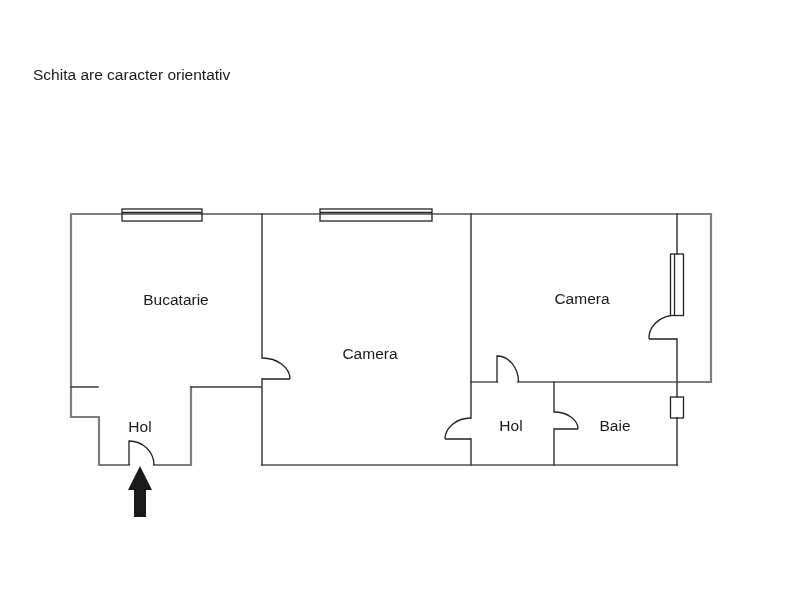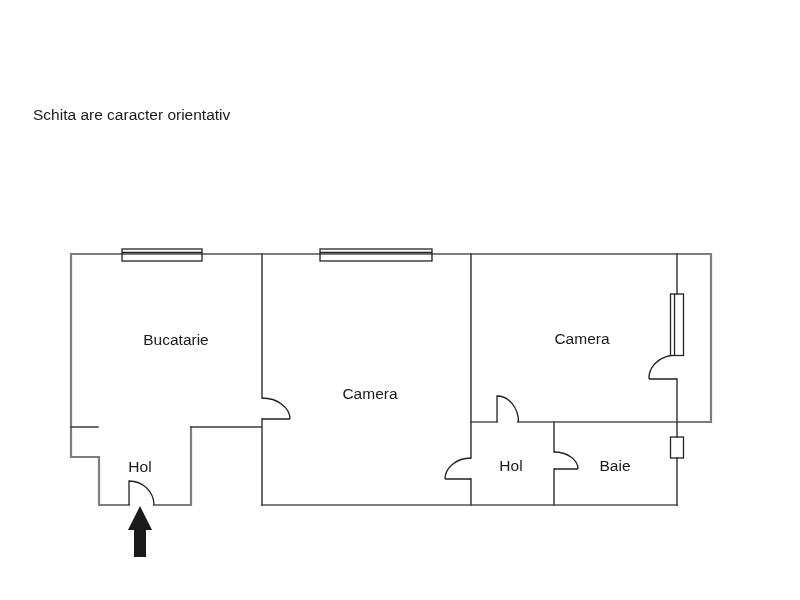--- a/index.html
+++ b/index.html
@@ -8,21 +8,20 @@
     width: 800px;
     height: 600px;
     background: #ffffff;
     overflow: hidden;
   }
   #stage {
     position: relative;
     width: 800px;
     height: 470px;
     background: #ffffff;
-    margin-top: 40px;
   }
   svg {
     position: absolute;
     top: 0;
     left: 0;
     font-family: "Liberation Sans", sans-serif;
   }
   .disclaimer-text {
     font-size: 15.5px;
     font-family: "Liberation Sans", sans-serif;

